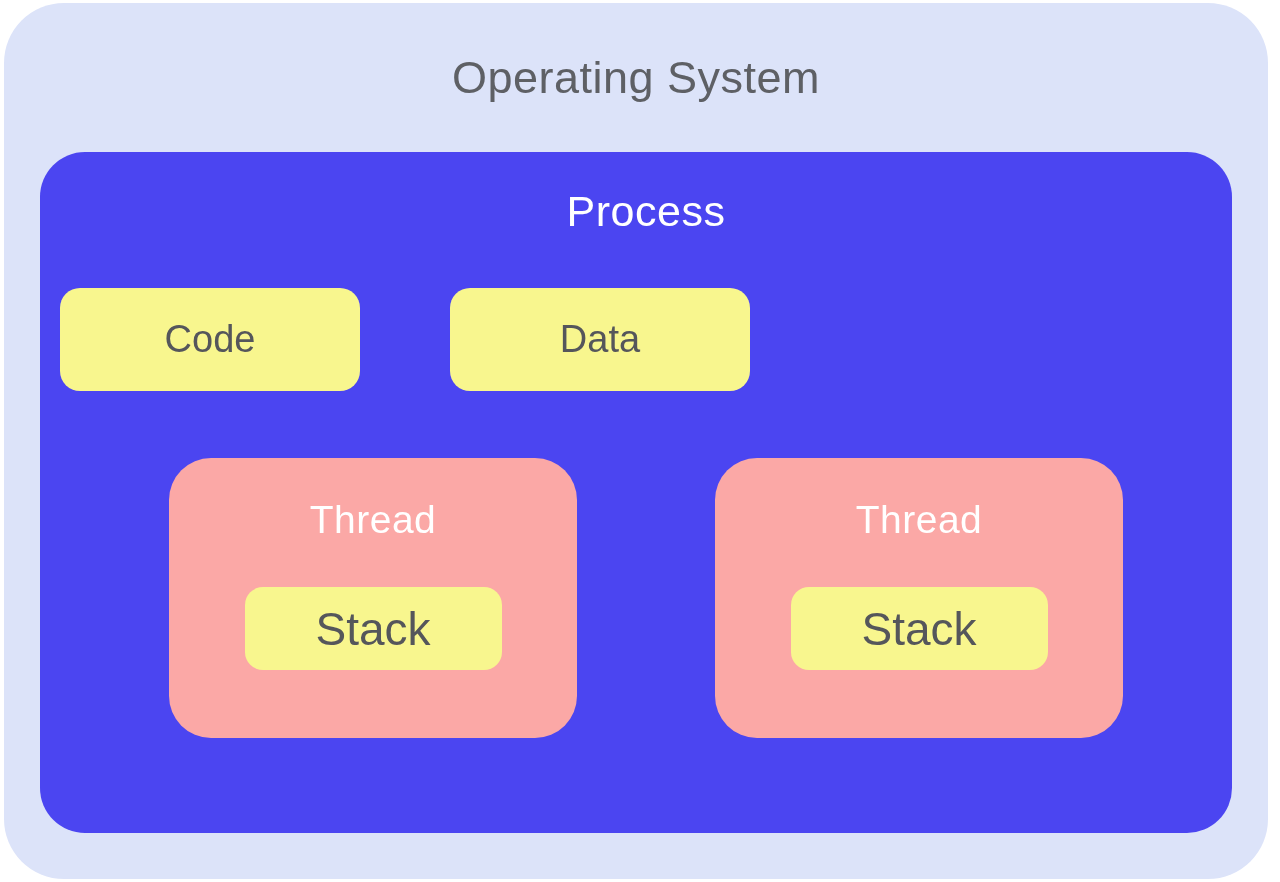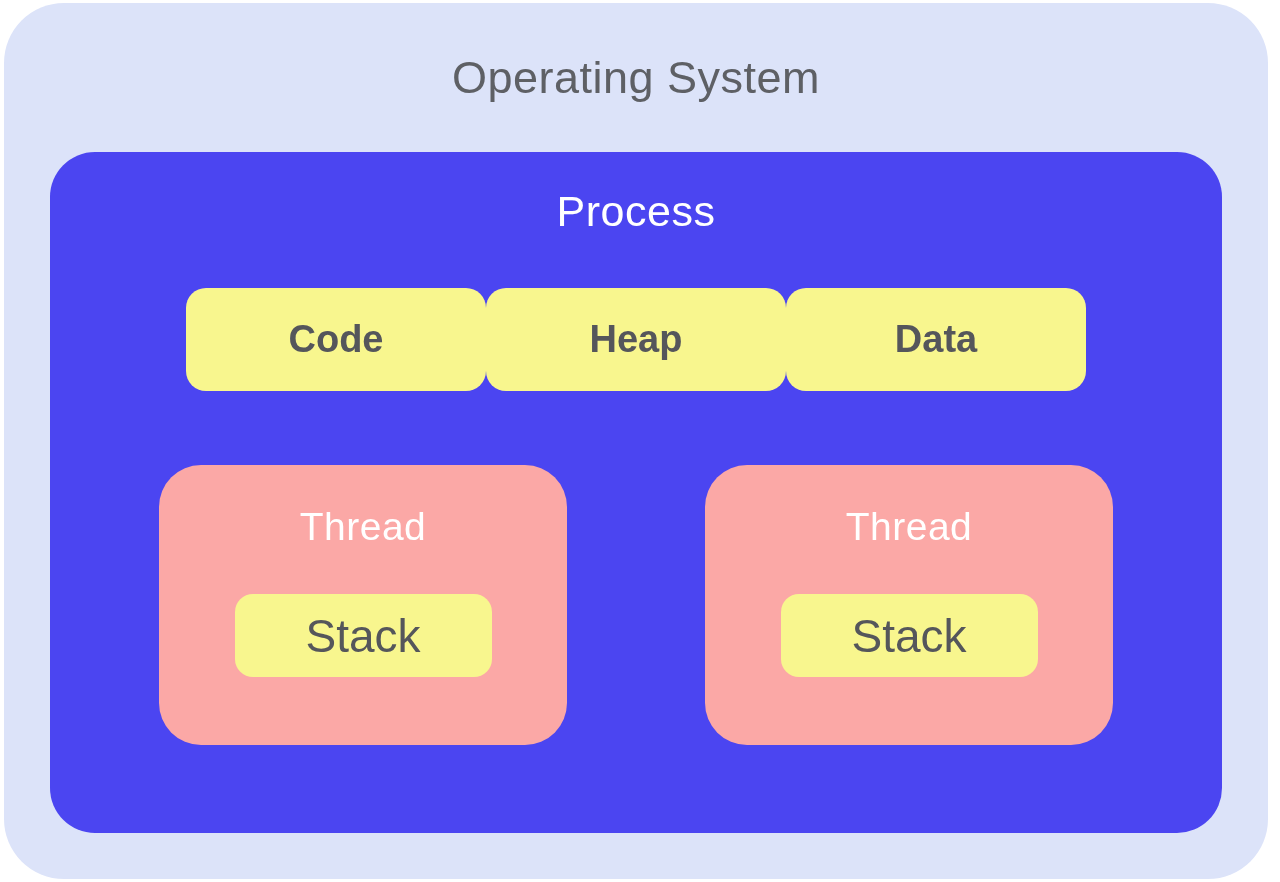--- a/index.html
+++ b/index.html
@@ -31,34 +31,35 @@
     line-height: 1;
     color: #5e6065;
     letter-spacing: 0.5px;
   }
   .process-box {
     margin: 52px auto 0 auto;
     width: 1172px;
     height: 681px;
     background: #4b45f1;
     border-radius: 45px;
+    padding-left: 20px;
   }
   .process-title {
     padding-top: 38px;
     text-align: center;
     font-size: 43px;
     line-height: 1;
     color: #ffffff;
     letter-spacing: 0.5px;
   }
   .segments-row {
     margin-top: 55px;
     display: flex;
-    justify-content: center;
-    font-weight: bold;
+    justify-content: flex-start;
+    gap: 90px;
   }
   .segment {
     width: 300px;
     height: 103px;
     background: #f8f68e;
     border-radius: 20px;
     display: flex;
     align-items: center;
     justify-content: center;
     font-size: 38px;
@@ -68,21 +69,20 @@
     margin-top: 67px;
     display: flex;
     justify-content: center;
     gap: 138px;
   }
   .thread-box {
     width: 408px;
     height: 280px;
     background: #fba8a6;
     border-radius: 42px;
-    margin-top: 7px;
   }
   .thread-title {
     padding-top: 42px;
     text-align: center;
     font-size: 39px;
     line-height: 1;
     color: #ffffff;
     letter-spacing: 0.5px;
   }
   .stack-box {
@@ -103,21 +103,20 @@
 
 <div class="page">
   <div class="os-box">
     <div class="os-title">Operating System</div>
 
     <div class="process-box">
       <div class="process-title">Process</div>
 
       <div class="segments-row">
         <div class="segment">Code</div>
-        <div class="segment">Heap</div>
         <div class="segment">Data</div>
       </div>
 
       <div class="threads-row">
         <div class="thread-box">
           <div class="thread-title">Thread</div>
           <div class="stack-box">Stack</div>
         </div>
 
         <div class="thread-box">

